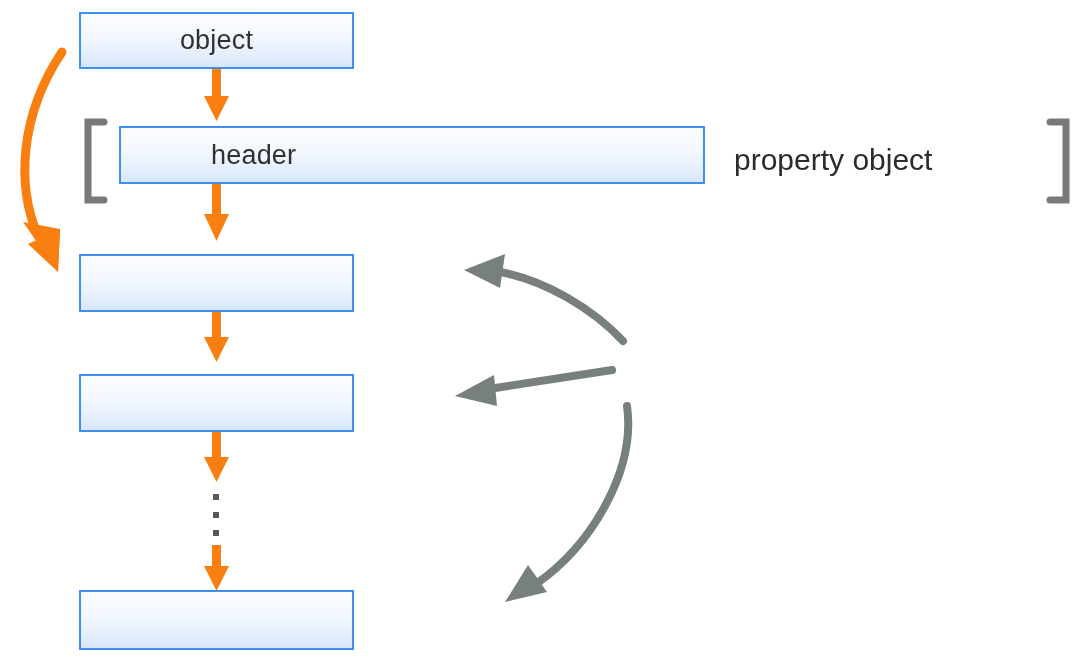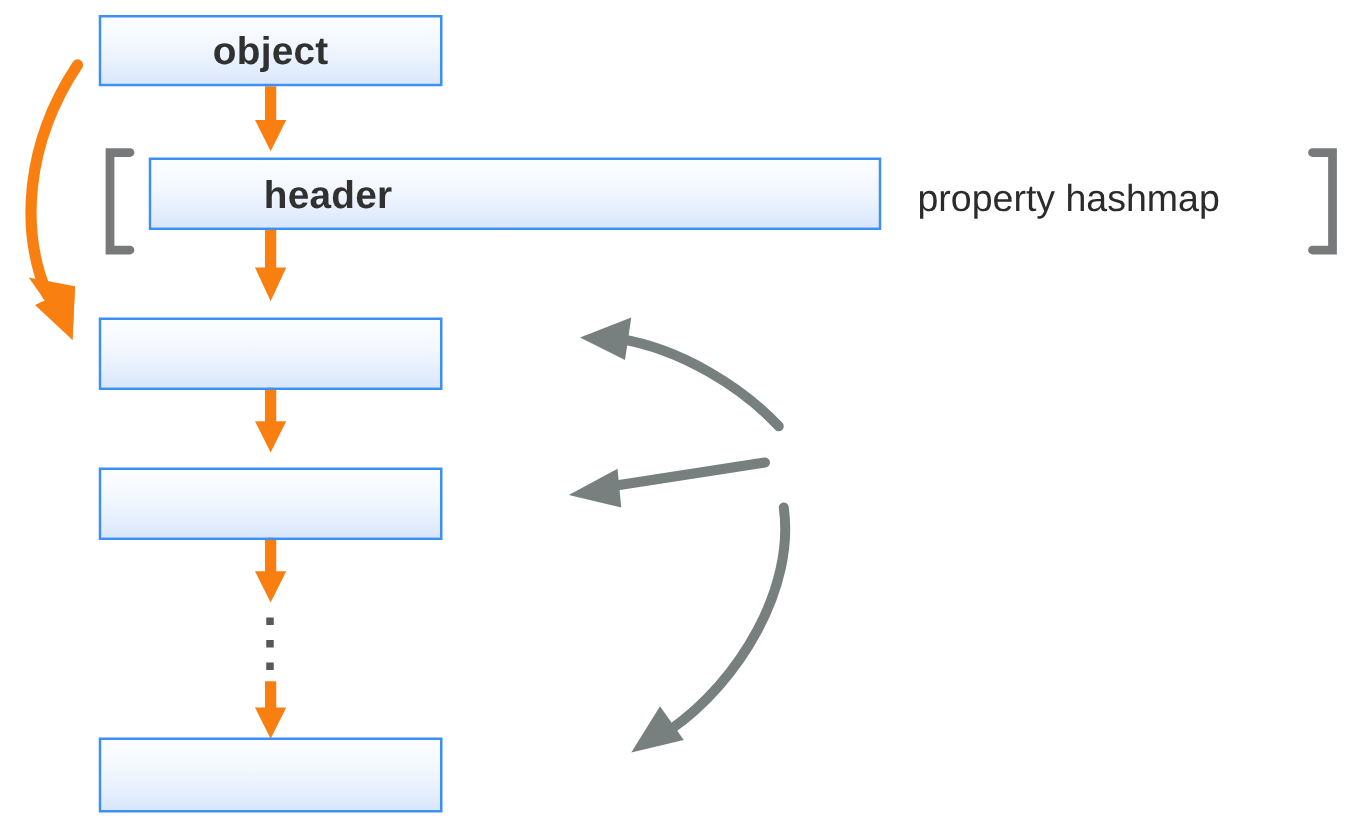--- a/index.html
+++ b/index.html
@@ -30,26 +30,25 @@
   .node-box {
     position: absolute;
     box-sizing: border-box;
     border: 2px solid #3d8ff2;
     background: linear-gradient(to bottom, #fcfdff 0%, #f2f7fe 45%, #d9e7fb 100%);
     display: flex;
     align-items: center;
     justify-content: center;
   }
   .node-label {
-    font-size: 31px;
+    font-size: 27px;
     color: #313131;
     letter-spacing: 0.2px;
     line-height: 1;
     user-select: none;
-    font-weight: bold;
   }
   .annot-label {
     position: absolute;
     font-size: 30px;
     color: #2b2b2b;
     line-height: 1;
     white-space: nowrap;
     user-select: none;
   }
   
@@ -156,16 +155,16 @@
   </div>
 
   <div class="node-box" id="box-pair-2">
     <span class="node-label"></span>
   </div>
 
   <div class="node-box" id="box-pair-last">
     <span class="node-label"></span>
   </div>
 
-  <div class="annot-label" id="label-property-hashmap">property hashmap</div>
+  <div class="annot-label" id="label-property-hashmap">property object</div>
 
 
 </div>
 
 </body></html>

